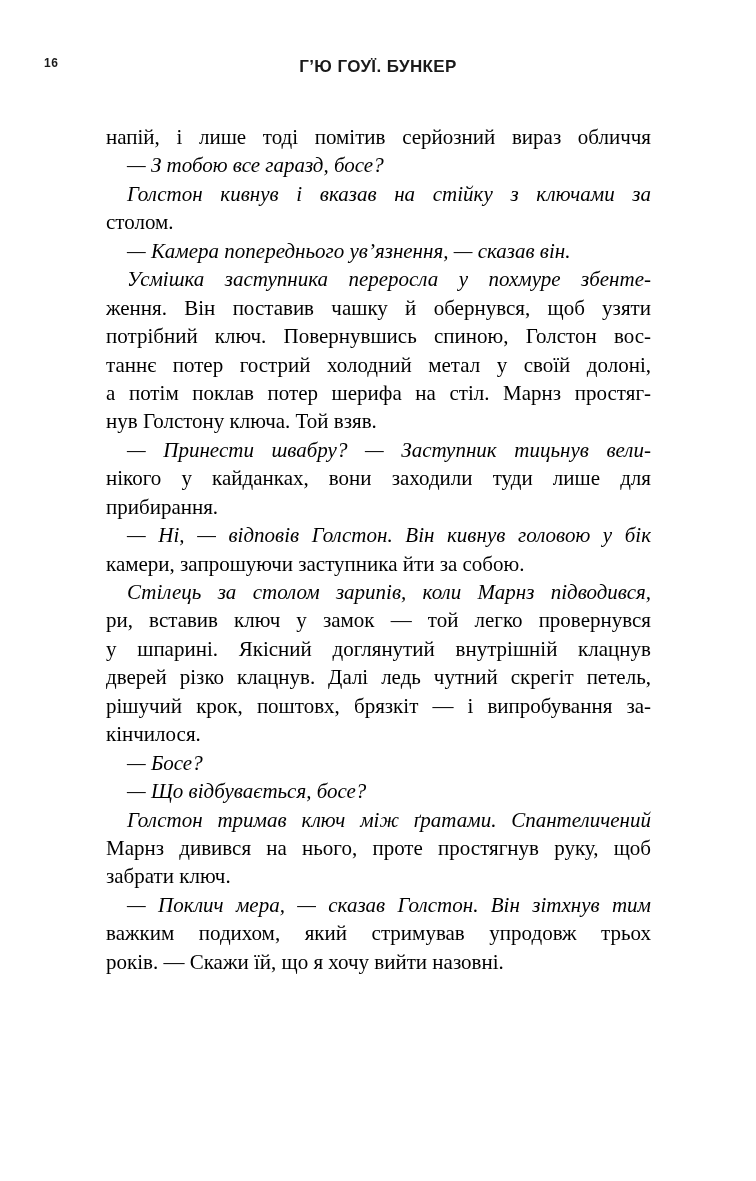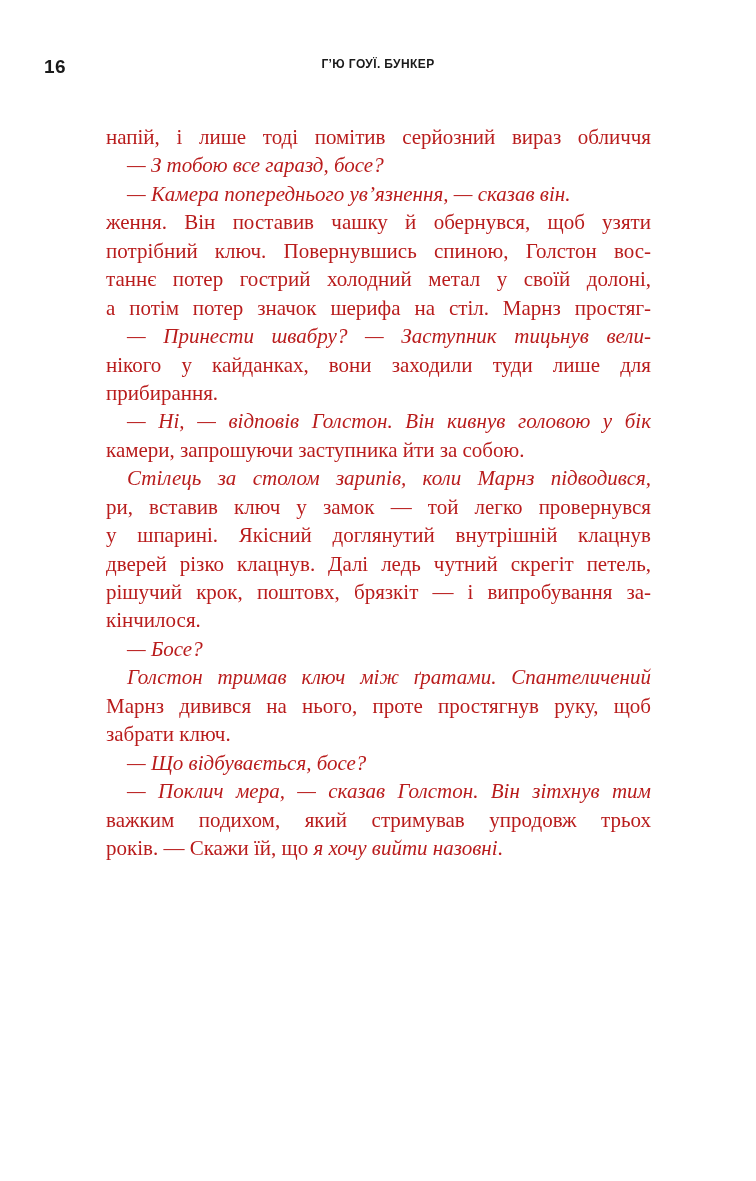--- a/index.html
+++ b/index.html
@@ -14,83 +14,89 @@
     background: #ffffff;
     overflow: hidden;
     color: #141414;
   }
   .page-number {
     position: absolute;
     top: 56px;
     left: 44px;
     font-family: "Liberation Sans", "DejaVu Sans", sans-serif;
     font-weight: 700;
-    font-size: 19px;
+    font-size: 12px;
     letter-spacing: 0.5px;
     color: #1a1a1a;
   }
   .running-title {
     position: absolute;
     top: 57px;
     left: 0;
     right: 0;
     text-align: center;
     font-family: "Liberation Sans", "DejaVu Sans", sans-serif;
     font-weight: 700;
-    font-size: 12px;
+    font-size: 17px;
     letter-spacing: 0.4px;
     color: #1a1a1a;
   }
   .body-text {
     position: absolute;
     top: 123px;
     left: 106px;
     width: 545px;
     font-family: "Liberation Serif", "DejaVu Serif", serif;
     font-size: 21px;
-    color: #b91c1c;
+    color: #000000;
   }
   .paragraph { margin: 0; padding: 0; }
   .line {
     height: 28.45px;
     line-height: 28.45px;
     overflow: hidden;
     text-align: justify;
     white-space: normal;
   }
   .line.just::after {
     content: "";
     display: inline-block;
     width: 100%;
     height: 0;
   }
   .line.indent { text-indent: 21px; font-style: italic; }
-  .it { font-style: italic; }
+  .it { }
 </style>
 </head>
 <body>
 
 <div class="page">
   <div class="page-number">16</div>
   <div class="running-title">Г’Ю ГОУЇ. БУНКЕР</div>
   <div class="body-text">
       <div class="paragraph">
         <div class="line just"><span>напій, і лише тоді помітив серйозний вираз обличчя</span></div>
       </div>
       <div class="paragraph">
         <div class="line indent"><span>— З тобою все гаразд, босе?</span></div>
       </div>
       <div class="paragraph">
+        <div class="line just indent"><span>Голстон кивнув і вказав на стійку з ключами за</span></div>
+        <div class="line"><span>столом.</span></div>
+      </div>
+      <div class="paragraph">
         <div class="line indent"><span>— Камера попереднього ув’язнення, — сказав він.</span></div>
       </div>
       <div class="paragraph">
+        <div class="line just indent"><span>Усмішка заступника переросла у похмуре збенте-</span></div>
         <div class="line just"><span>ження. Він поставив чашку й обернувся, щоб узяти</span></div>
         <div class="line just"><span>потрібний ключ. Повернувшись спиною, Голстон вос-</span></div>
         <div class="line just"><span>таннє потер гострий холодний метал у своїй долоні,</span></div>
-        <div class="line just"><span>а потім потер значок шерифа на стіл. Марнз простяг-</span></div>
+        <div class="line just"><span>а потім поклав потер шерифа на стіл. Марнз простяг-</span></div>
+        <div class="line"><span>нув Голстону ключа. Той взяв.</span></div>
       </div>
       <div class="paragraph">
         <div class="line just indent"><span>— Принести швабру? — Заступник тицьнув вели-</span></div>
         <div class="line just"><span>нікого у кайданках, вони заходили туди лише для</span></div>
         <div class="line"><span>прибирання.</span></div>
       </div>
       <div class="paragraph">
         <div class="line just indent"><span>— Ні, — відповів Голстон. Він кивнув головою у бік</span></div>
         <div class="line"><span>камери, запрошуючи заступника йти за собою.</span></div>
       </div>
@@ -99,26 +105,26 @@
         <div class="line just"><span>ри, вставив ключ у замок — той легко провернувся</span></div>
         <div class="line just"><span>у шпарині. Якісний доглянутий внутрішній клацнув</span></div>
         <div class="line just"><span>дверей різко клацнув. Далі ледь чутний скрегіт петель,</span></div>
         <div class="line just"><span>рішучий крок, поштовх, брязкіт — і випробування за-</span></div>
         <div class="line"><span>кінчилося.</span></div>
       </div>
       <div class="paragraph">
         <div class="line indent"><span>— Босе?</span></div>
       </div>
       <div class="paragraph">
+        <div class="line indent"><span>— Що відбувається, босе?</span></div>
+      </div>
+      <div class="paragraph">
         <div class="line just indent"><span>Голстон тримав ключ між ґратами. Спантеличений</span></div>
         <div class="line just"><span>Марнз дивився на нього, проте простягнув руку, щоб</span></div>
         <div class="line"><span>забрати ключ.</span></div>
-      </div>
-      <div class="paragraph">
-        <div class="line indent"><span>— Що відбувається, босе?</span></div>
       </div>
       <div class="paragraph">
         <div class="line just indent"><span>— Поклич мера, — сказав Голстон. Він зітхнув тим</span></div>
         <div class="line just"><span>важким подихом, який стримував упродовж трьох</span></div>
         <div class="line"><span>років. — Скажи їй, що </span><span class="it">я хочу вийти назовні</span><span>.</span></div>
       </div>
     </div>
 </div>
 
 </body></html>

